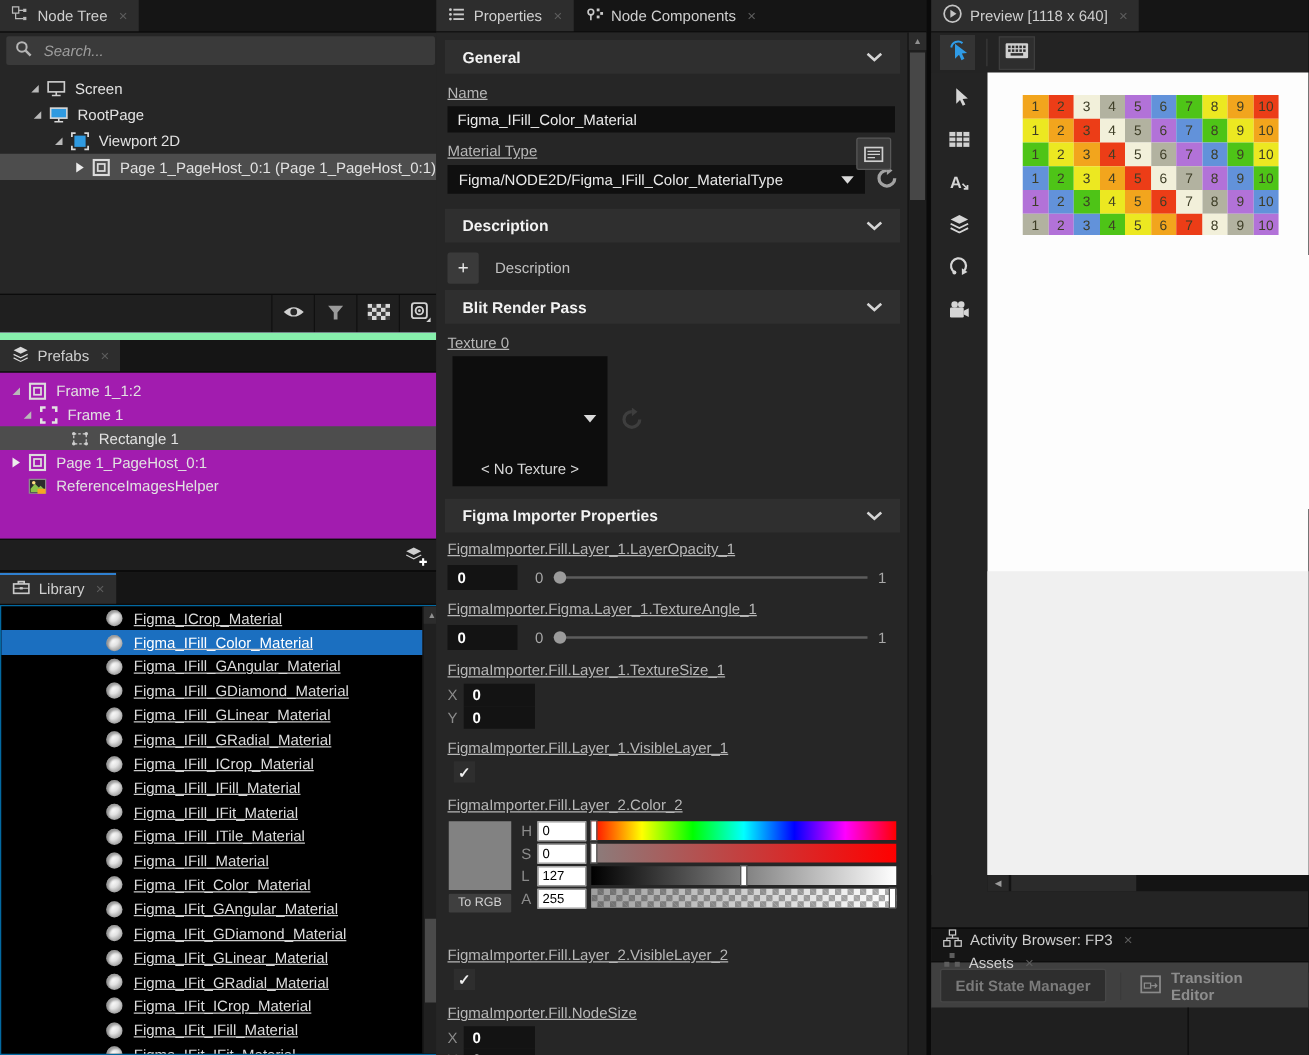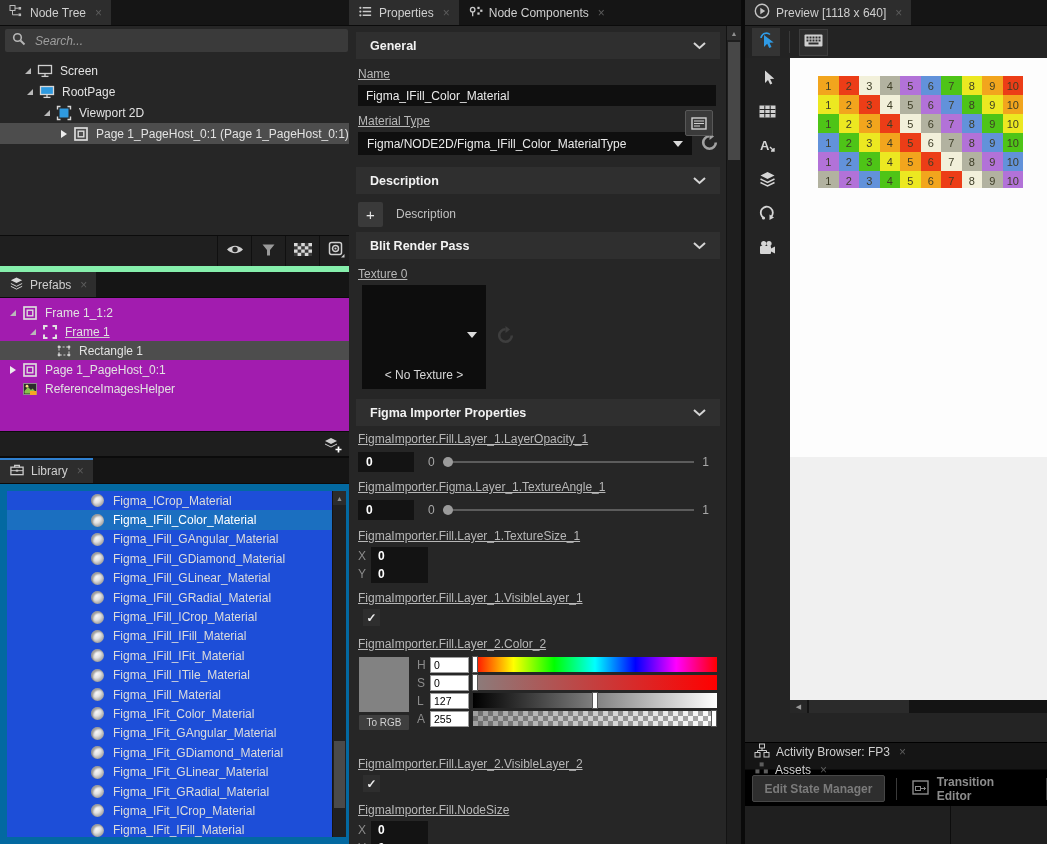--- a/index.html
+++ b/index.html
@@ -36,21 +36,21 @@
   .tree-icon{width:16px;height:16px;margin:0 7px 0 2px;flex:none;}
   .tree-label{white-space:nowrap;overflow:hidden;color:#e2e2e2;}
   .nt-toolbar{position:absolute;bottom:0;left:0;right:0;height:30px;background:#1f1f1f;border-top:1px solid #0b0b0b;
               display:flex;justify-content:flex-end;}
   .nt-tool{width:33px;display:flex;align-items:center;justify-content:center;border-left:1px solid #101010;}
   #panel-prefabs{position:absolute;top:266px;left:0;right:0;height:190px;background:#a21caf;border-top:6px solid #86efac;}
   .pf-toolbar{position:absolute;bottom:0;left:0;right:0;height:30px;background:#1e1e1e;border-top:1px solid #0b0b0b;
               display:flex;align-items:center;justify-content:flex-end;padding-right:10px;}
   #panel-library{position:absolute;top:456px;left:0;right:0;bottom:0;background:#262626;border-top:2px solid #0b0b0b;}
   .tab.lib-active{background:#2d2d2d;box-shadow:inset 0 2px 0 #2f80d0;}
-  .library-body{position:absolute;top:26px;left:0;right:0;bottom:0;border:7px solid #0369a1;background:#1d4ed8;overflow:hidden;}
+  .library-body{position:absolute;top:26px;left:0;right:0;bottom:0;border:1px solid #0369a1;background:#000000;overflow:hidden;text-decoration:underline;}
   .lib-item{height:19.4px;display:flex;align-items:center;gap:9px;padding-left:84px;color:#dcdcdc;white-space:nowrap;}
   .lib-item.selected{background:#1b6fc0;color:#fff;}
   .sphere{width:13px;height:13px;border-radius:50%;flex:none;
           background:radial-gradient(circle at 38% 32%, #ffffff 0%, #e2e2e2 40%, #9a9a9a 78%, #6e6e6e 100%);
           box-shadow:inset 2px 2px 2px rgba(0,0,0,.35);}
   .lib-scrollbar{position:absolute;top:0;right:0;bottom:0;width:13px;background:#202020;border-left:1px solid #141414;}
   .scroll-btn{height:14px;background:#2c2c2c;color:#909090;font-size:7px;display:flex;align-items:center;justify-content:center;}
   .lib-thumb{position:absolute;left:1px;right:1px;top:250px;height:67px;background:#4a4a4a;}
 
   
@@ -120,21 +120,21 @@
   .side-tool{width:28px;height:25px;display:flex;align-items:center;justify-content:center;}
   .canvas{position:absolute;left:45px;right:0;top:58px;height:642px;background:#fdfdfd;}
   .canvas-lower{position:absolute;left:0;right:0;top:399px;bottom:0;background:#f0f0f0;}
   .pgrid{position:absolute;left:28px;top:18px;width:205px;height:112px;overflow:hidden;display:grid;
          grid-template-columns:repeat(10,20.5px);grid-auto-rows:19px;font-size:11px;}
   .grid-cell{display:flex;align-items:center;justify-content:center;}
   .h-scroll{position:absolute;left:45px;right:0;top:700px;height:13px;background:#141414;display:flex;align-items:stretch;}
   .h-arrow{width:17px;background:#272727;color:#9a9a9a;font-size:7px;display:flex;align-items:center;justify-content:center;}
   .h-thumb{width:100px;background:#2b2b2b;margin-left:2px;}
   .bottom-panel{position:absolute;left:0;right:0;top:742px;bottom:0;background:#232323;border-top:1px solid #000;}
-  .btn-row{height:37px;display:flex;align-items:center;padding-left:7px;gap:11px;background:#000000;}
+  .btn-row{height:37px;display:flex;align-items:center;padding-left:7px;gap:11px;background:#404040;}
   .esm-btn{width:132px;height:25px;background:#2e2e2e;border:1px solid #474747;border-radius:2px;color:#7b7b7b;
            display:flex;align-items:center;justify-content:center;font-weight:bold;}
   .te-btn{height:25px;display:flex;align-items:center;gap:8px;color:#8d8d8d;font-weight:bold;padding:0 4px;}
   .split-area{position:absolute;left:0;right:0;top:63px;bottom:0;background:#1f1f1f;}
   .split-line{position:absolute;left:205px;top:0;bottom:0;width:1px;background:#0d0d0d;}
 </style>
 </head>
 <body>
 
 <div id="app">
@@ -251,21 +251,21 @@
       </div>
       <div class="tree" id="prefabs-list">
           <div class="tree-row h19" style="padding-left: 6px;">
             <span class="expander expanded"></span>
             <span class="tree-icon"><svg width="16" height="16" viewBox="0 0 16 16">
                 <rect x="2" y="2" width="12" height="12" fill="none" stroke="#dcdcdc" stroke-width="1.7"></rect>
                 <rect x="5.2" y="5.2" width="5.6" height="5.6" fill="none" stroke="#dcdcdc" stroke-width="1.4"></rect>
               </svg></span>
             <span class="tree-label">Frame 1_1:2</span>
           </div>
-          <div class="tree-row h19" style="padding-left: 26px; text-decoration: underline;">
+          <div class="tree-row h19" style="padding-left: 15px;">
             <span class="expander expanded"></span>
             <span class="tree-icon"><svg width="16" height="16" viewBox="0 0 16 16">
                 <path d="M2 5.5 V2 h3.5 M10.5 2 H14 v3.5 M14 10.5 V14 h-3.5 M5.5 14 H2 v-3.5" fill="none" stroke="#e2e2e2" stroke-width="2"></path>
               </svg></span>
             <span class="tree-label">Frame 1</span>
           </div>
           <div class="tree-row h19 selected" style="padding-left: 40px;">
             <span class="expander none"></span>
             <span class="tree-icon"><svg width="16" height="16" viewBox="0 0 16 16">
                 <rect x="3" y="4" width="10" height="8" fill="none" stroke="#cfcfcf" stroke-dasharray="2 1.6"></rect>

